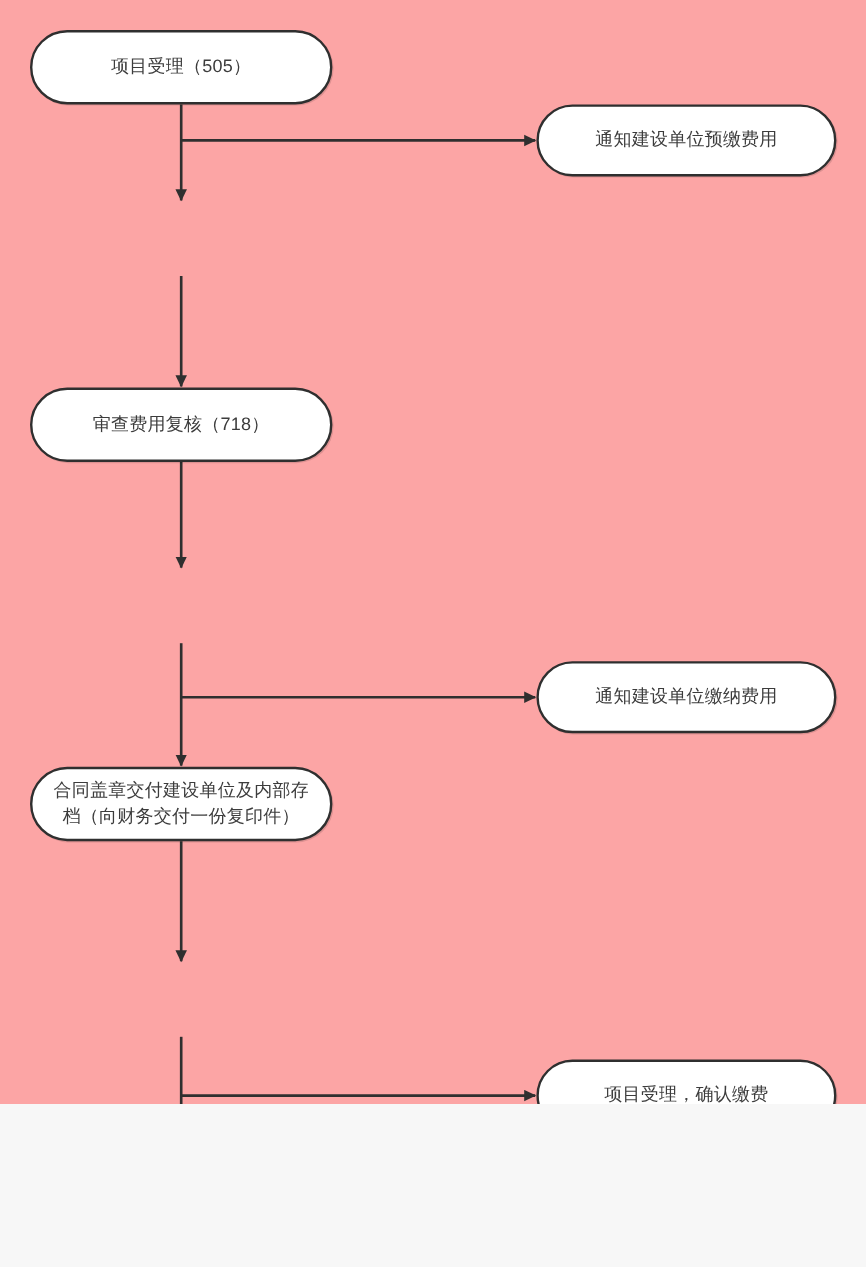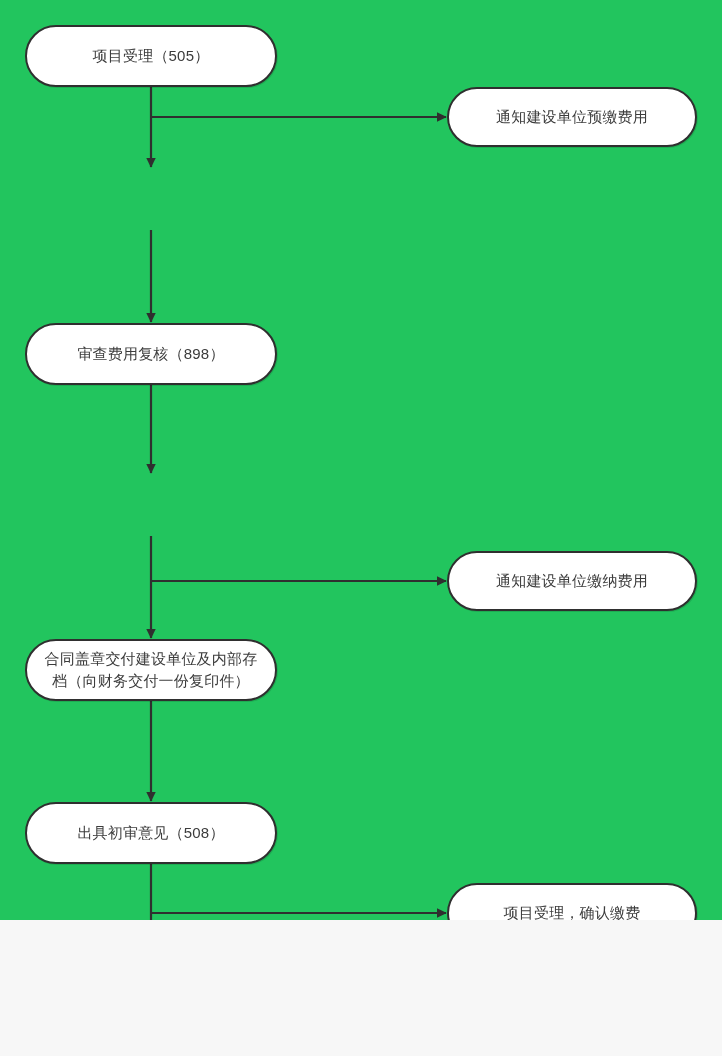--- a/index.html
+++ b/index.html
@@ -8,21 +8,21 @@
     padding: 0;
     background: #f7f7f7;
   }
   body {
     font-family: "Liberation Sans", "DejaVu Sans", sans-serif;
   }
   #canvas {
     position: relative;
     width: 722px;
     height: 920px;
-    background: #22c55e;
+    background: #fca5a5;
     overflow: hidden;
   }
   .edge-layer {
     position: absolute;
     left: 0;
     top: 0;
     width: 722px;
     height: 1056px;
     pointer-events: none;
   }
@@ -81,32 +81,29 @@
 
     <line x1="151" y1="913" x2="446" y2="913" stroke="#2f2f2f" stroke-width="2.2" marker-end="url(#arrow)"></line>
   </svg>
 
   <div class="node" style="left:25px; top:25px; width:252px; height:62px;">
     <span class="node-label">项目受理（505）</span>
   </div>
 
 
   <div class="node" style="left:25px; top:323px; width:252px; height:62px;">
-    <span class="node-label">审查费用复核（898）</span>
+    <span class="node-label">审查费用复核（718）</span>
   </div>
 
 
   <div class="node two-line" style="left:25px; top:639px; width:252px; height:62px;">
     <span class="node-label">合同盖章交付建设单位及内部存
 档（向财务交付一份复印件）</span>
   </div>
 
-  <div class="node" style="left:25px; top:802px; width:252px; height:62px;">
-    <span class="node-label">出具初审意见（508）</span>
-  </div>
 
 
   <div class="node" style="left:447px; top:87px; width:250px; height:60px;">
     <span class="node-label">通知建设单位预缴费用</span>
   </div>
 
   <div class="node" style="left:447px; top:551px; width:250px; height:60px;">
     <span class="node-label">通知建设单位缴纳费用</span>
   </div>
 

